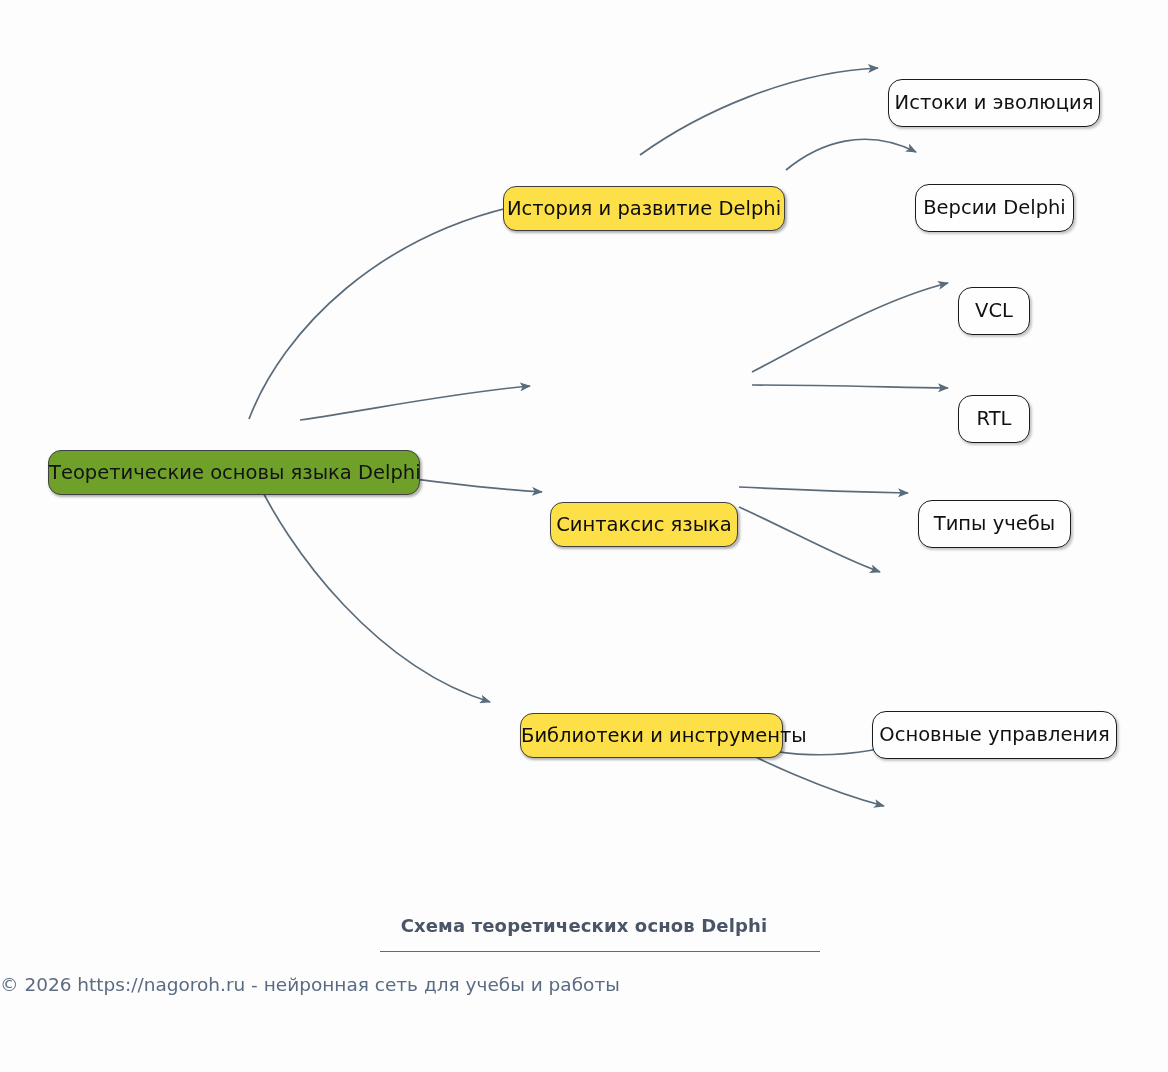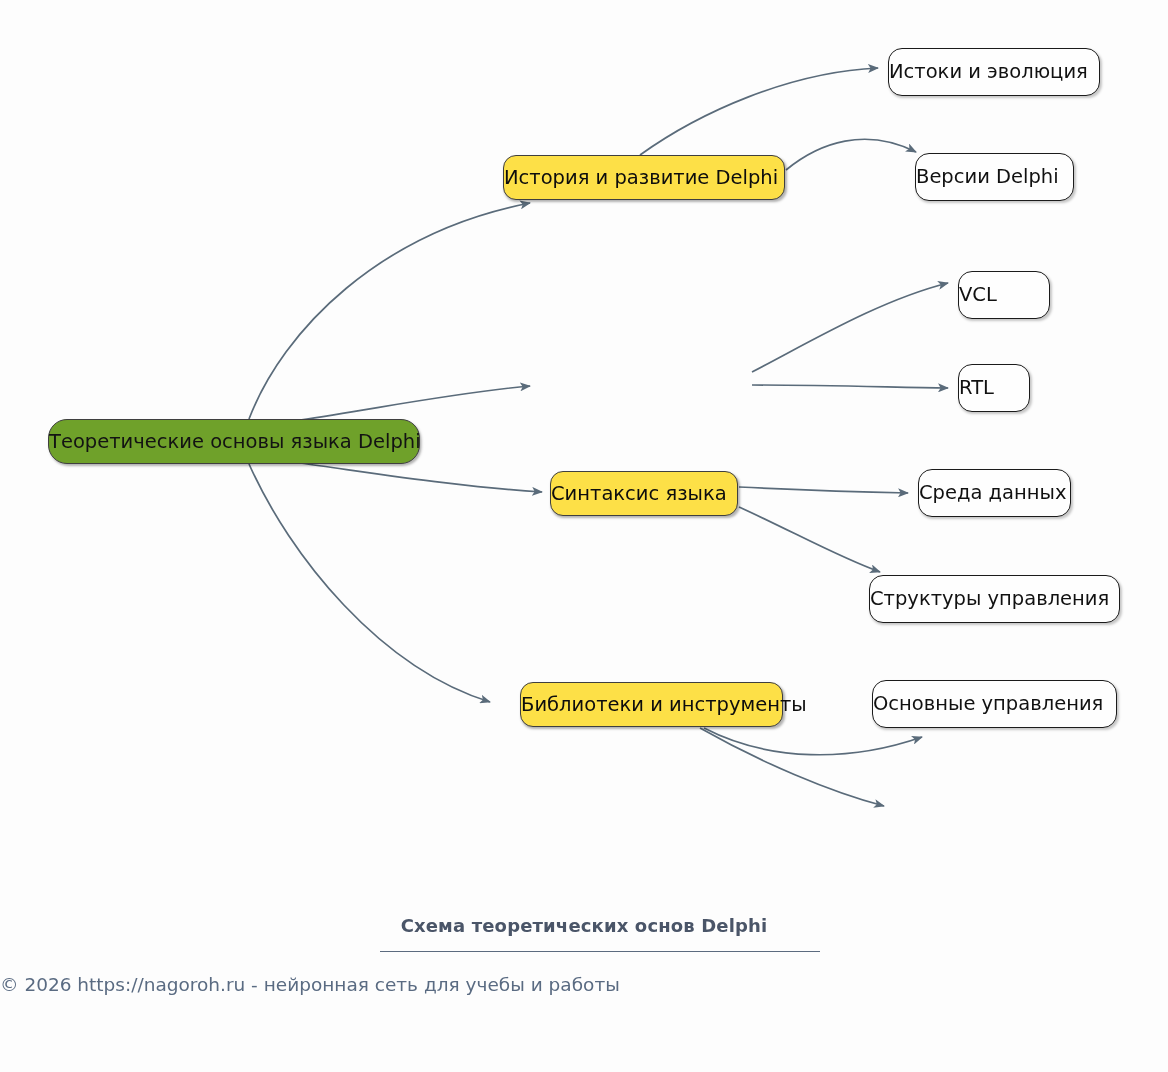--- a/index.html
+++ b/index.html
@@ -23,33 +23,35 @@
     height: 1072px;
     pointer-events: none;
   }
   .node {
     position: absolute;
     box-sizing: border-box;
     display: flex;
     align-items: center;
     justify-content: center;
     border-radius: 12px;
+    text-align: center;
     white-space: nowrap;
     line-height: 1;
+    margin-top: 31px;
   }
   .node-label {
     display: block;
     width: 100%;
   }
   .node.root {
     background: #6fa12a;
     border: 1.3px solid #3f3f3f;
     color: #131313;
     font-size: 19.5px;
-    border-radius: 19px;
+    border-radius: 13px;
     box-shadow: 1.5px 2px 2.5px rgba(0,0,0,0.30);
   }
   .node.branch {
     background: #fde047;
     border: 1.3px solid #3f3f3f;
     color: #0d0d0d;
     font-size: 19.5px;
     border-radius: 13px;
     box-shadow: 1.5px 2px 2.5px rgba(0,0,0,0.30);
   }
@@ -127,35 +129,32 @@
   <div class="node branch" style="left:503px; top:155px; width:282px; height:45px;">
     <span class="node-label">История и развитие Delphi</span>
   </div>
   <div class="node leaf" style="left:888px; top:48px; width:212px; height:48px;">
     <span class="node-label">Истоки и эволюция</span>
   </div>
   <div class="node leaf" style="left:915px; top:153px; width:159px; height:48px;">
     <span class="node-label">Версии Delphi</span>
   </div>
 
-  <div class="node leaf" style="left:958px; top:271px; width:92px; height:48px;">
+  <div class="node leaf" style="left:958px; top:256px; width:72px; height:48px;">
     <span class="node-label">VCL</span>
   </div>
   <div class="node leaf" style="left:958px; top:364px; width:72px; height:48px;">
     <span class="node-label">RTL</span>
   </div>
 
   <div class="node branch" style="left:550px; top:471px; width:188px; height:45px;">
     <span class="node-label">Синтаксис языка</span>
   </div>
   <div class="node leaf" style="left:918px; top:469px; width:153px; height:48px;">
-    <span class="node-label">Среда данных</span>
-  </div>
-  <div class="node leaf" style="left:869px; top:575px; width:251px; height:48px;">
-    <span class="node-label">Структуры управления</span>
+    <span class="node-label">Типы учебы</span>
   </div>
 
   <div class="node branch" style="left:520px; top:682px; width:263px; height:45px;">
     <span class="node-label">Библиотеки и инструменты</span>
   </div>
   <div class="node leaf" style="left:872px; top:680px; width:245px; height:48px;">
     <span class="node-label">Основные управления</span>
   </div>
 
   <div id="caption">Схема теоретических основ Delphi</div>

